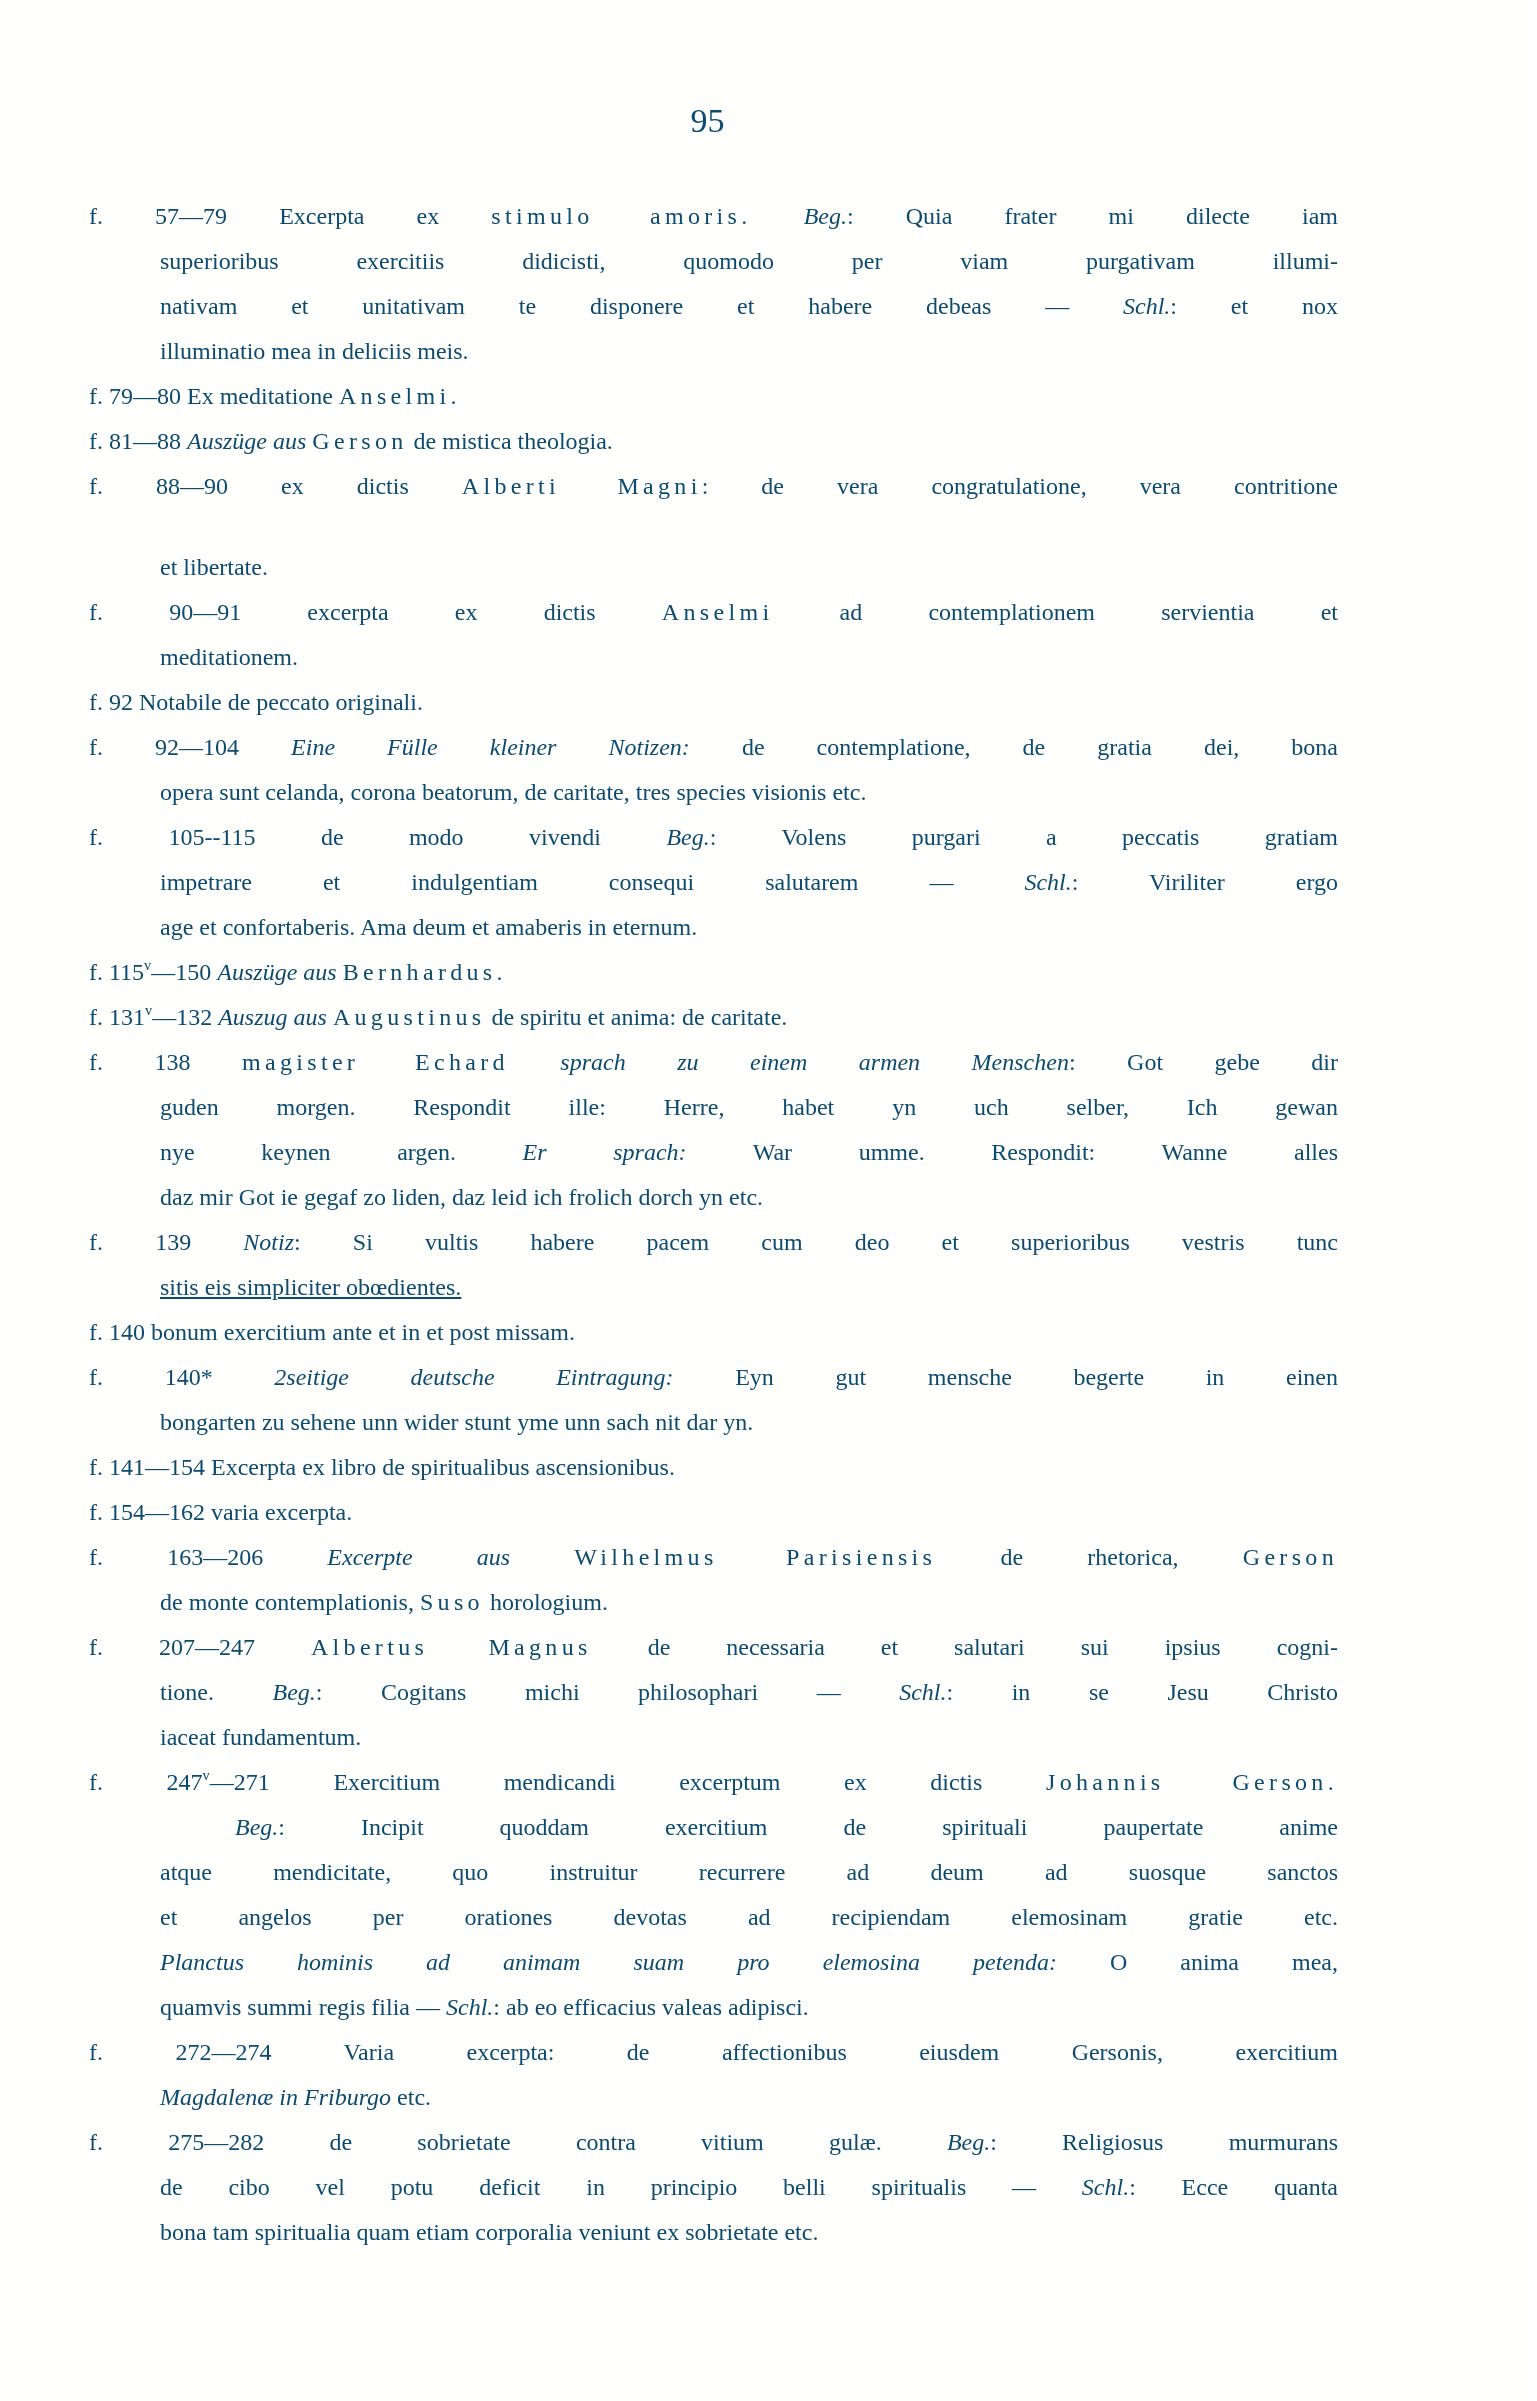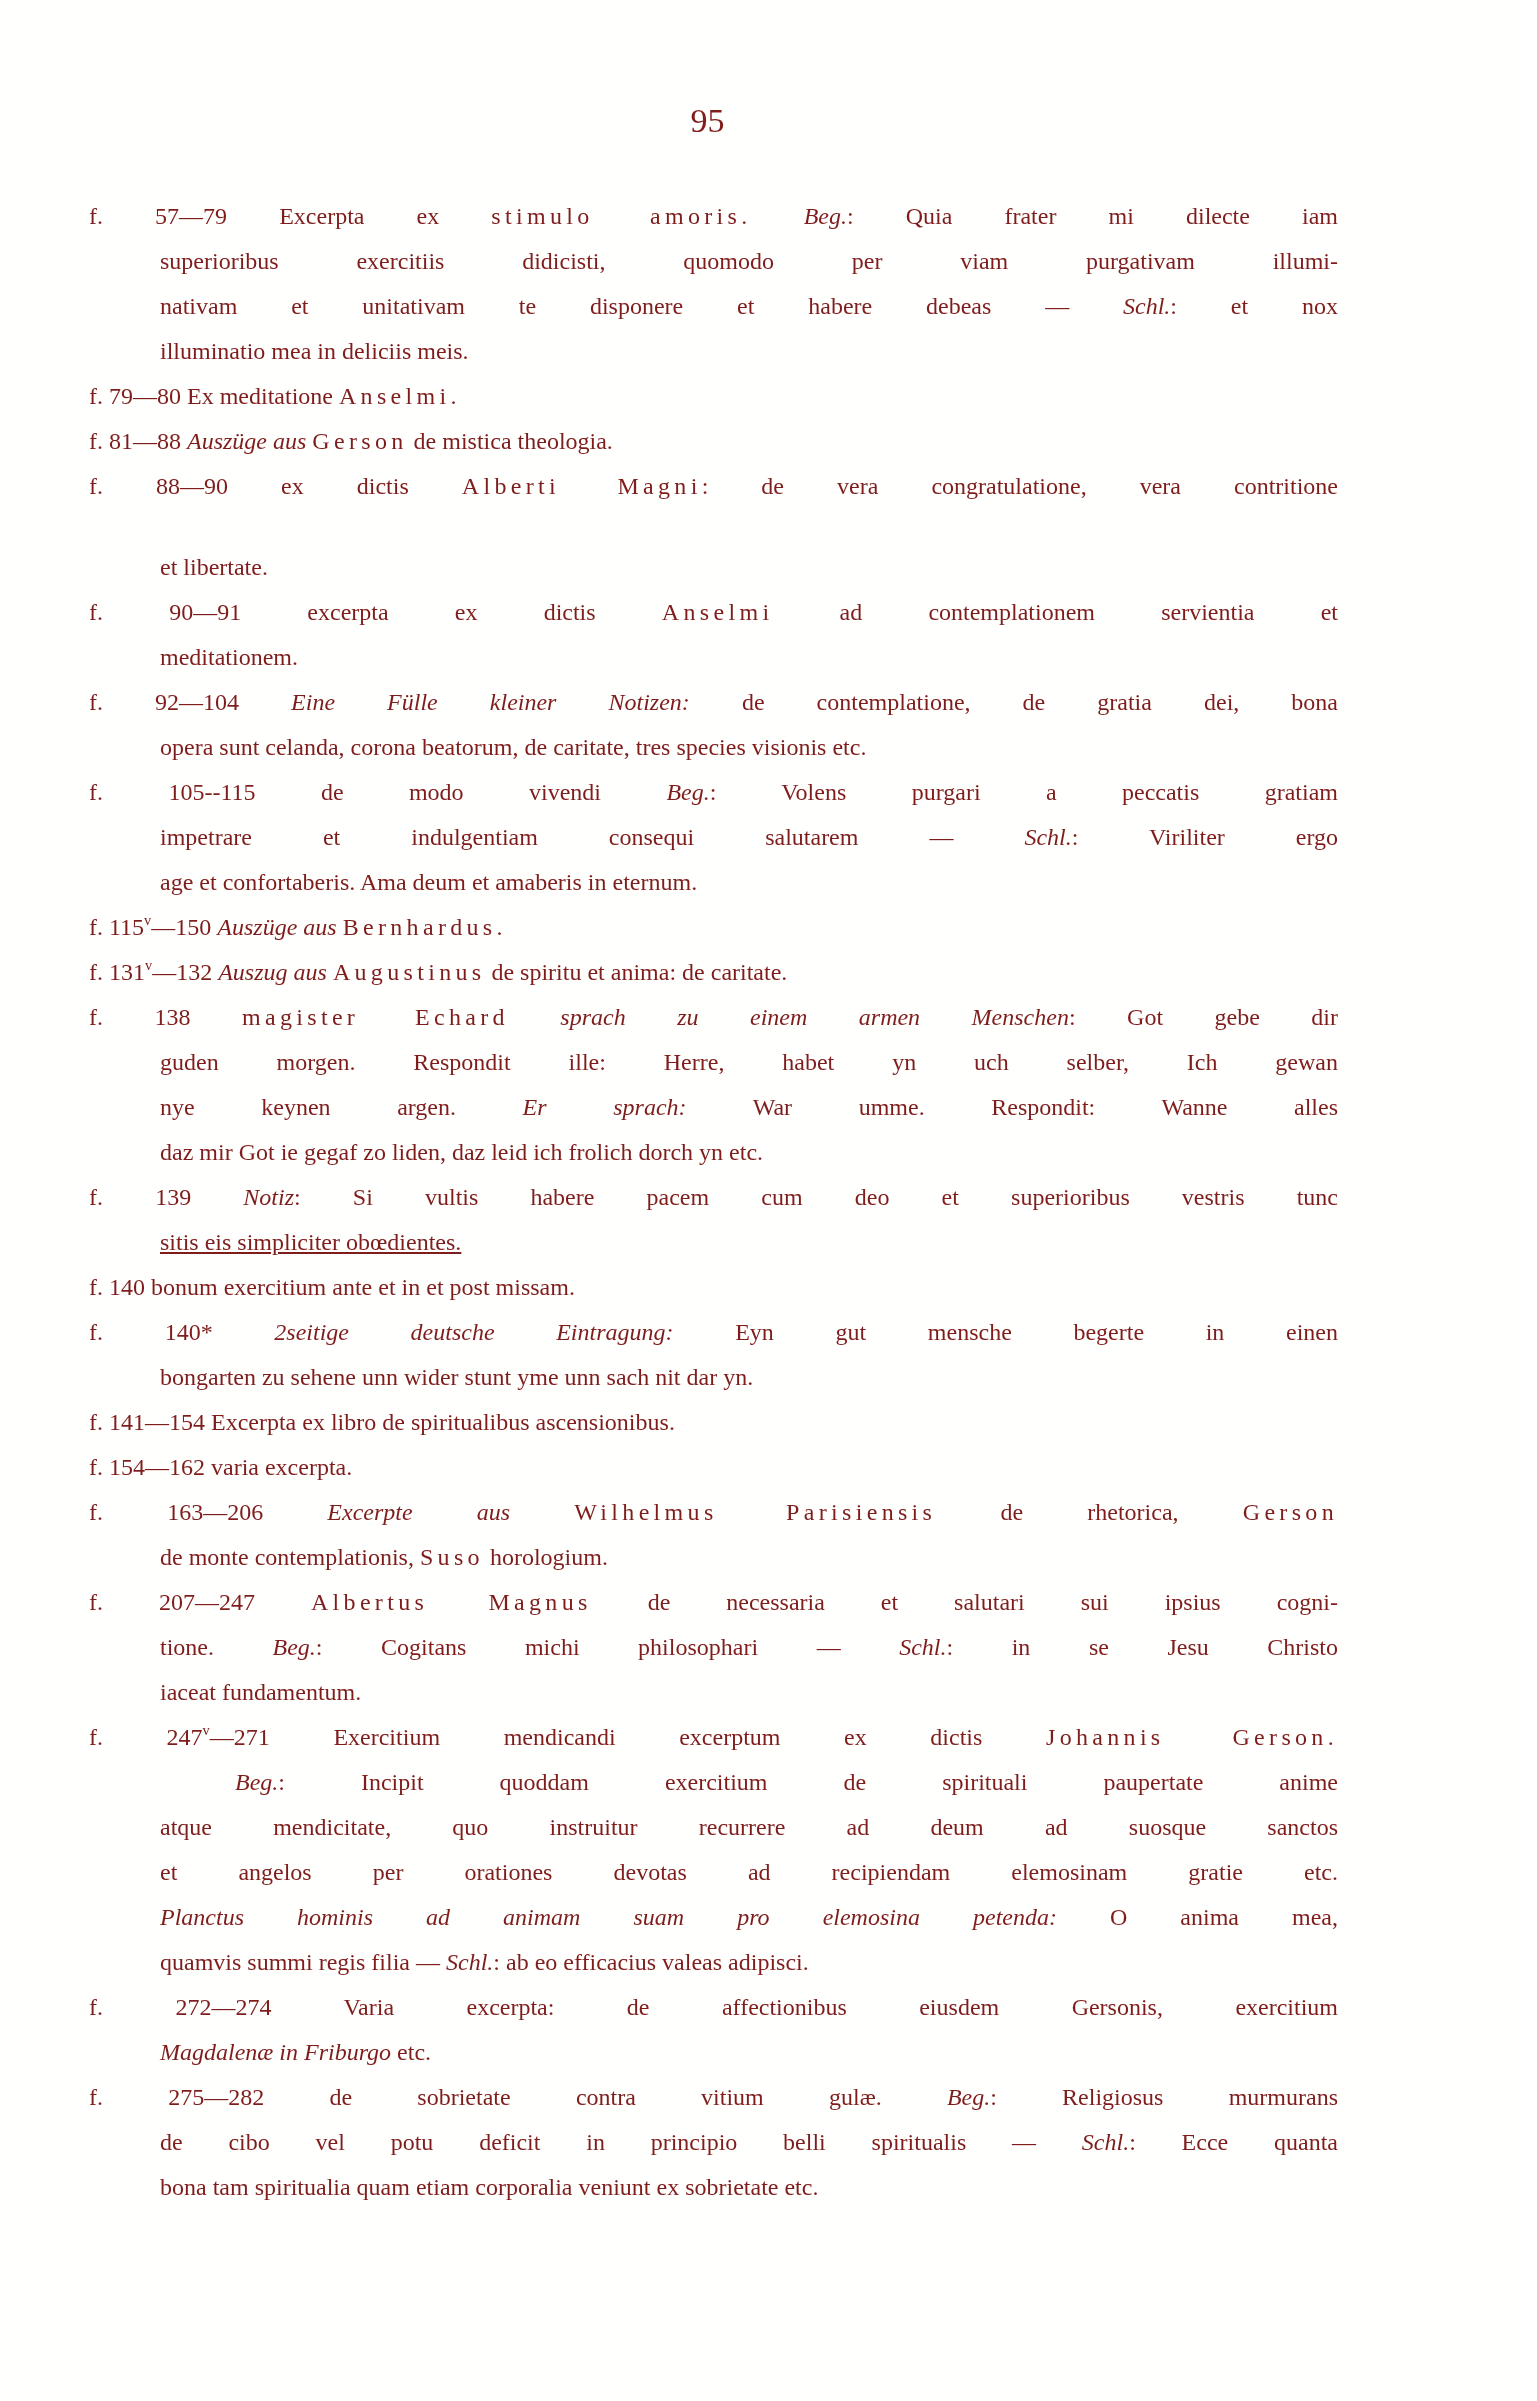--- a/index.html
+++ b/index.html
@@ -1,21 +1,21 @@
 <!DOCTYPE html>
 <html style="font-size:12.3px"><head>
 <meta charset="utf-8">
 <style>
   html, body { margin: 0; padding: 0; background: #ffffff; }
   body { width: 1538px; height: 2401px; position: relative; overflow: hidden; }
   .page {
     position: absolute; left: 0; top: 0; width: 1528px; height: 2401px;
     background: #fffffd;
     font-family: "Liberation Serif", "DejaVu Serif", serif;
-    color: #7f1d1d;
+    color: #0c4a6e;
   }
   .page-number {
     position: absolute; top: 98px; left: 0; width: 1415px; text-align: center;
     font-size: 34px; line-height: 45px;
   }
   .entries {
     position: absolute; left: 89px; top: 194px; width: 1249px;
     font-size: 24px; line-height: 45px;
   }
   i, .it { font-style: italic; }
@@ -42,20 +42,23 @@
       <div class="entry-block">
         <span class="line last" style="padding-left: 0px;"><span>f. 81—88 </span><span class="it">Auszüge aus</span><span> </span><span class="sp">Gerson</span><span> de mistica theologia.</span></span>
       </div>
       <div class="entry-block">
         <span class="line" style="padding-left: 0px;"><span>f. 88—90 ex dictis </span><span class="sp">Alberti Magni</span><span>: de vera congratulatione, vera contritione</span></span>
         <span class="line last" style="padding-left: 71px; margin-top: 36px;"><span>et libertate.</span></span>
       </div>
       <div class="entry-block">
         <span class="line" style="padding-left: 0px;"><span>f. 90—91 excerpta ex dictis </span><span class="sp">Anselmi</span><span> ad contemplationem servientia et</span></span>
         <span class="line last" style="padding-left: 71px;"><span>meditationem.</span></span>
+      </div>
+      <div class="entry-block">
+        <span class="line last" style="padding-left: 0px;"><span>f. 92 Notabile de peccato originali.</span></span>
       </div>
       <div class="entry-block">
         <span class="line" style="padding-left: 0px;"><span>f. 92—104 </span><span class="it">Eine Fülle kleiner Notizen:</span><span> de contemplatione, de gratia dei, bona</span></span>
         <span class="line last" style="padding-left: 71px;"><span>opera sunt celanda, corona beatorum, de caritate, tres species visionis etc.</span></span>
       </div>
       <div class="entry-block">
         <span class="line" style="padding-left: 0px;"><span>f. 105--115 de modo vivendi  </span><span class="it">Beg.</span><span>: Volens purgari a peccatis gratiam</span></span>
         <span class="line" style="padding-left: 71px;"><span>impetrare et indulgentiam consequi salutarem — </span><span class="it">Schl.</span><span>: Viriliter ergo</span></span>
         <span class="line last" style="padding-left: 71px;"><span>age et confortaberis.  Ama deum et amaberis in eternum.</span></span>
       </div>

